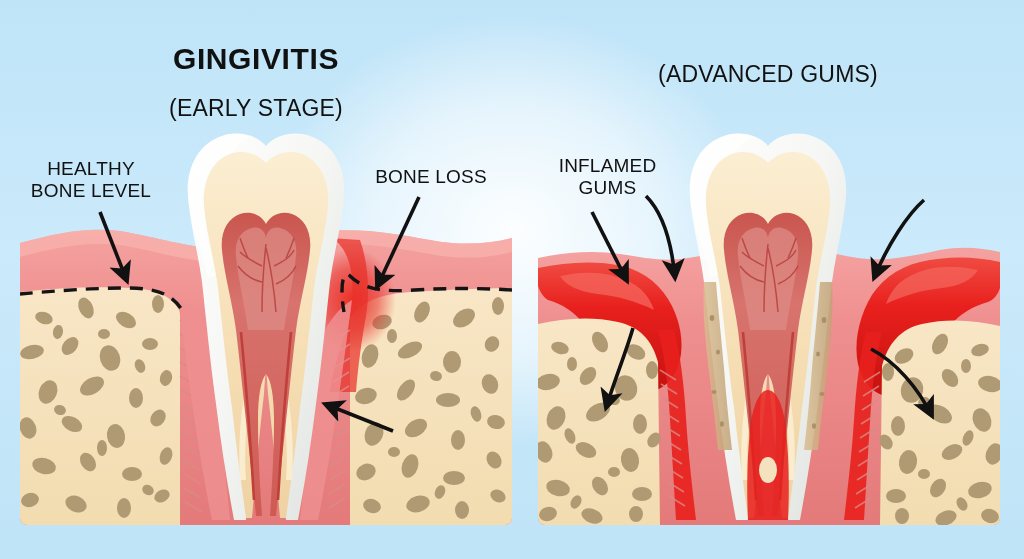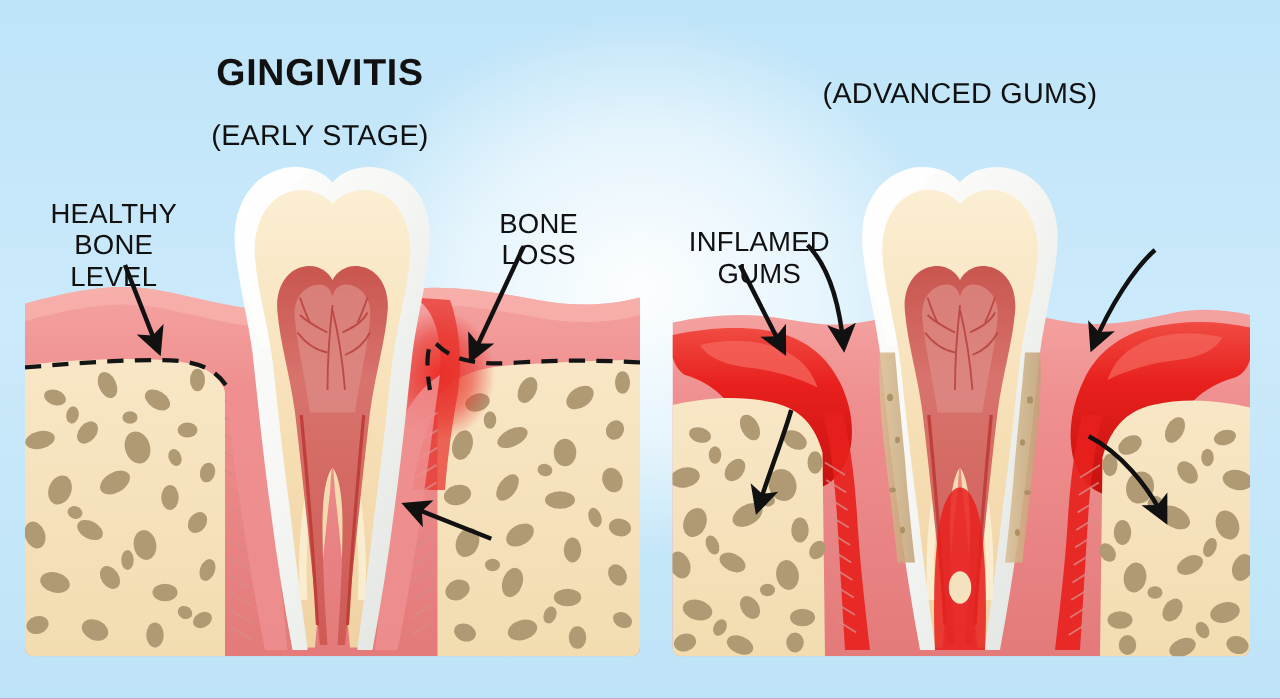--- a/index.html
+++ b/index.html
@@ -43,21 +43,21 @@
   .title-sub {
     font-size: 23px;
     font-weight: normal;
     letter-spacing: 0.2px;
     white-space: nowrap;
     margin-top: 20px;
   }
   .callout {
     position: absolute;
     color: #111111;
-    font-size: 22px;
+    font-size: 19px;
     font-weight: normal;
     line-height: 1.15;
     letter-spacing: 0.2px;
     white-space: pre-line;
     user-select: none;
   }
   .callout.ctr { text-align: center; }
   .callout.lft { text-align: left; }
   #overlay-arrows {
     position: absolute;
@@ -520,16 +520,16 @@
   <div class="title-block" style="left:628px; top:42px; width:280px;">
     <div class="title-sub">(ADVANCED GUMS)</div>
   </div>
 
   <div class="callout ctr" style="left:26px; top:158px; width:130px;">HEALTHY
 BONE LEVEL</div>
 
   <div class="callout ctr" style="left:372px; top:166px; width:118px;">BONE LOSS</div>
 
 
-  <div class="callout ctr" style="left:540px; top:155px; width:135px;margin-top:26px;">INFLAMED
+  <div class="callout ctr" style="left:540px; top:155px; width:135px;">INFLAMED
 GUMS</div>
 
 </div>
 
 </body></html>

